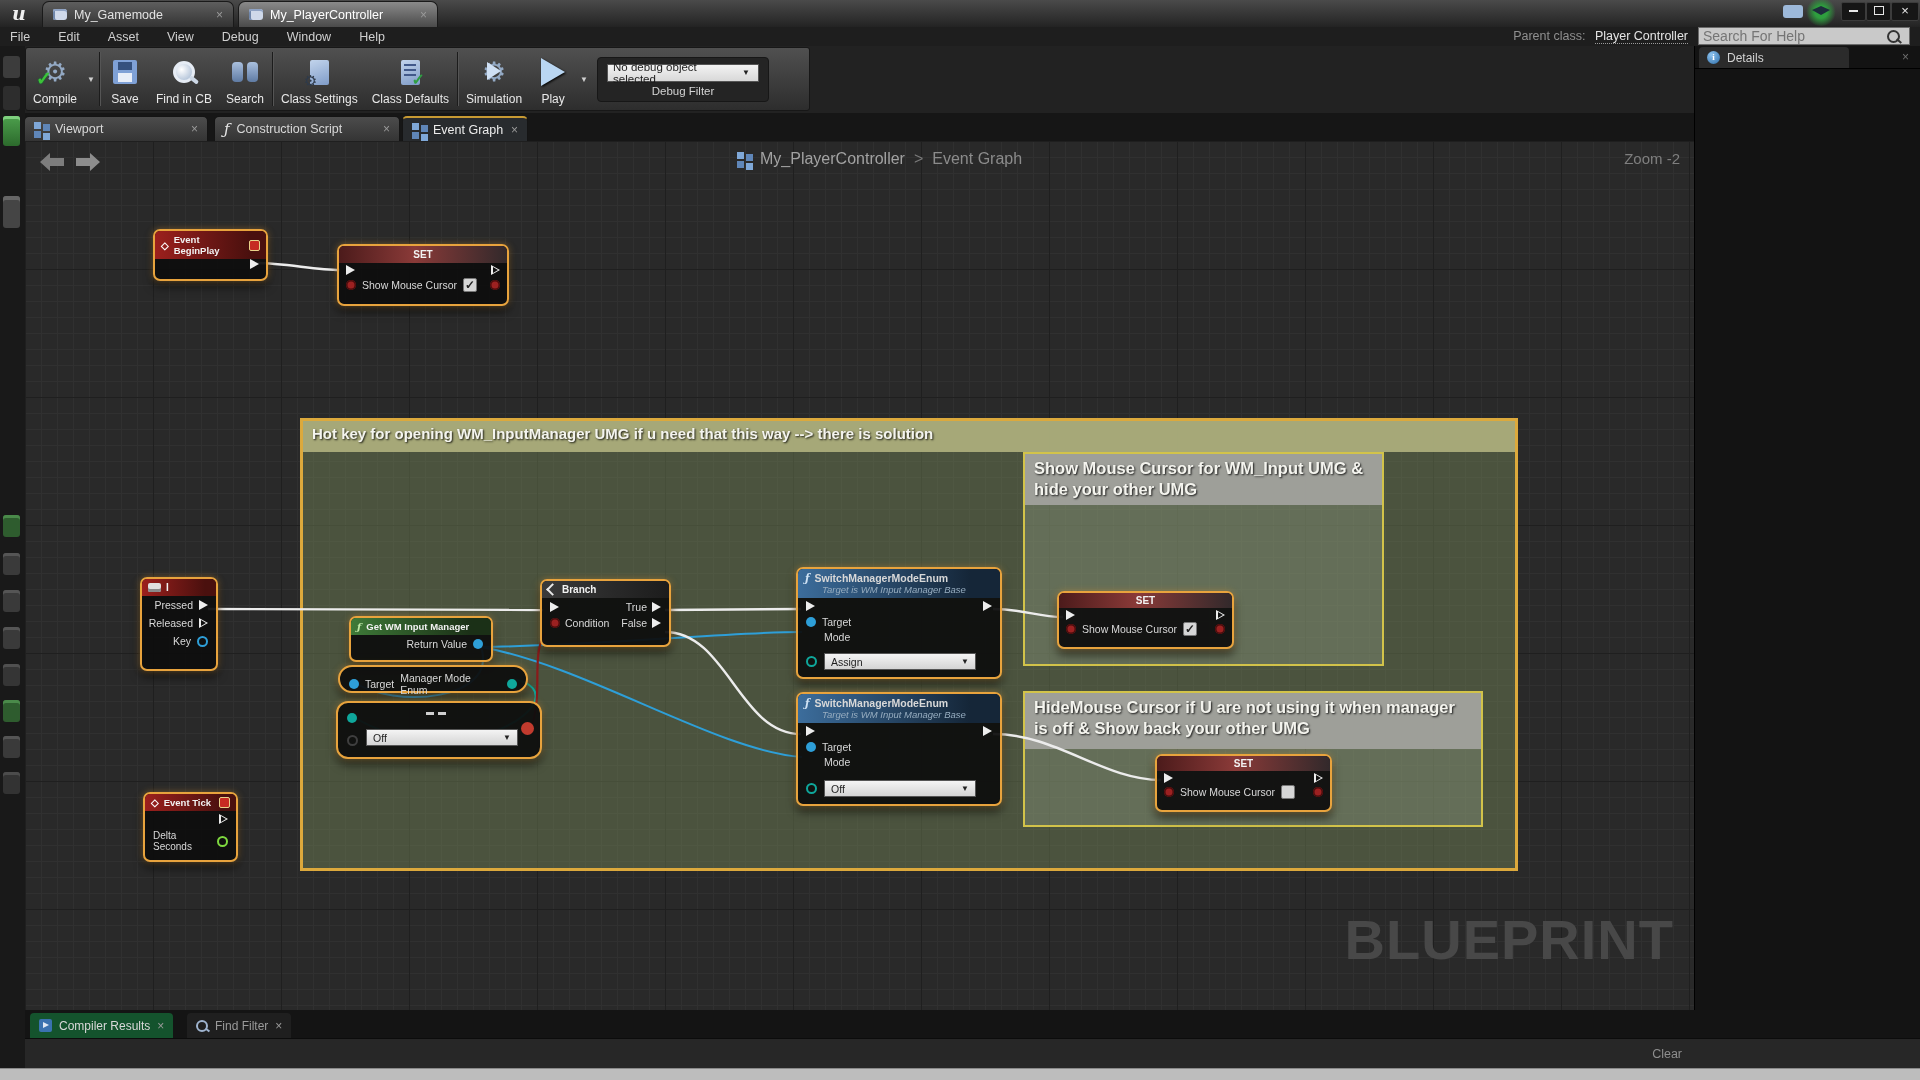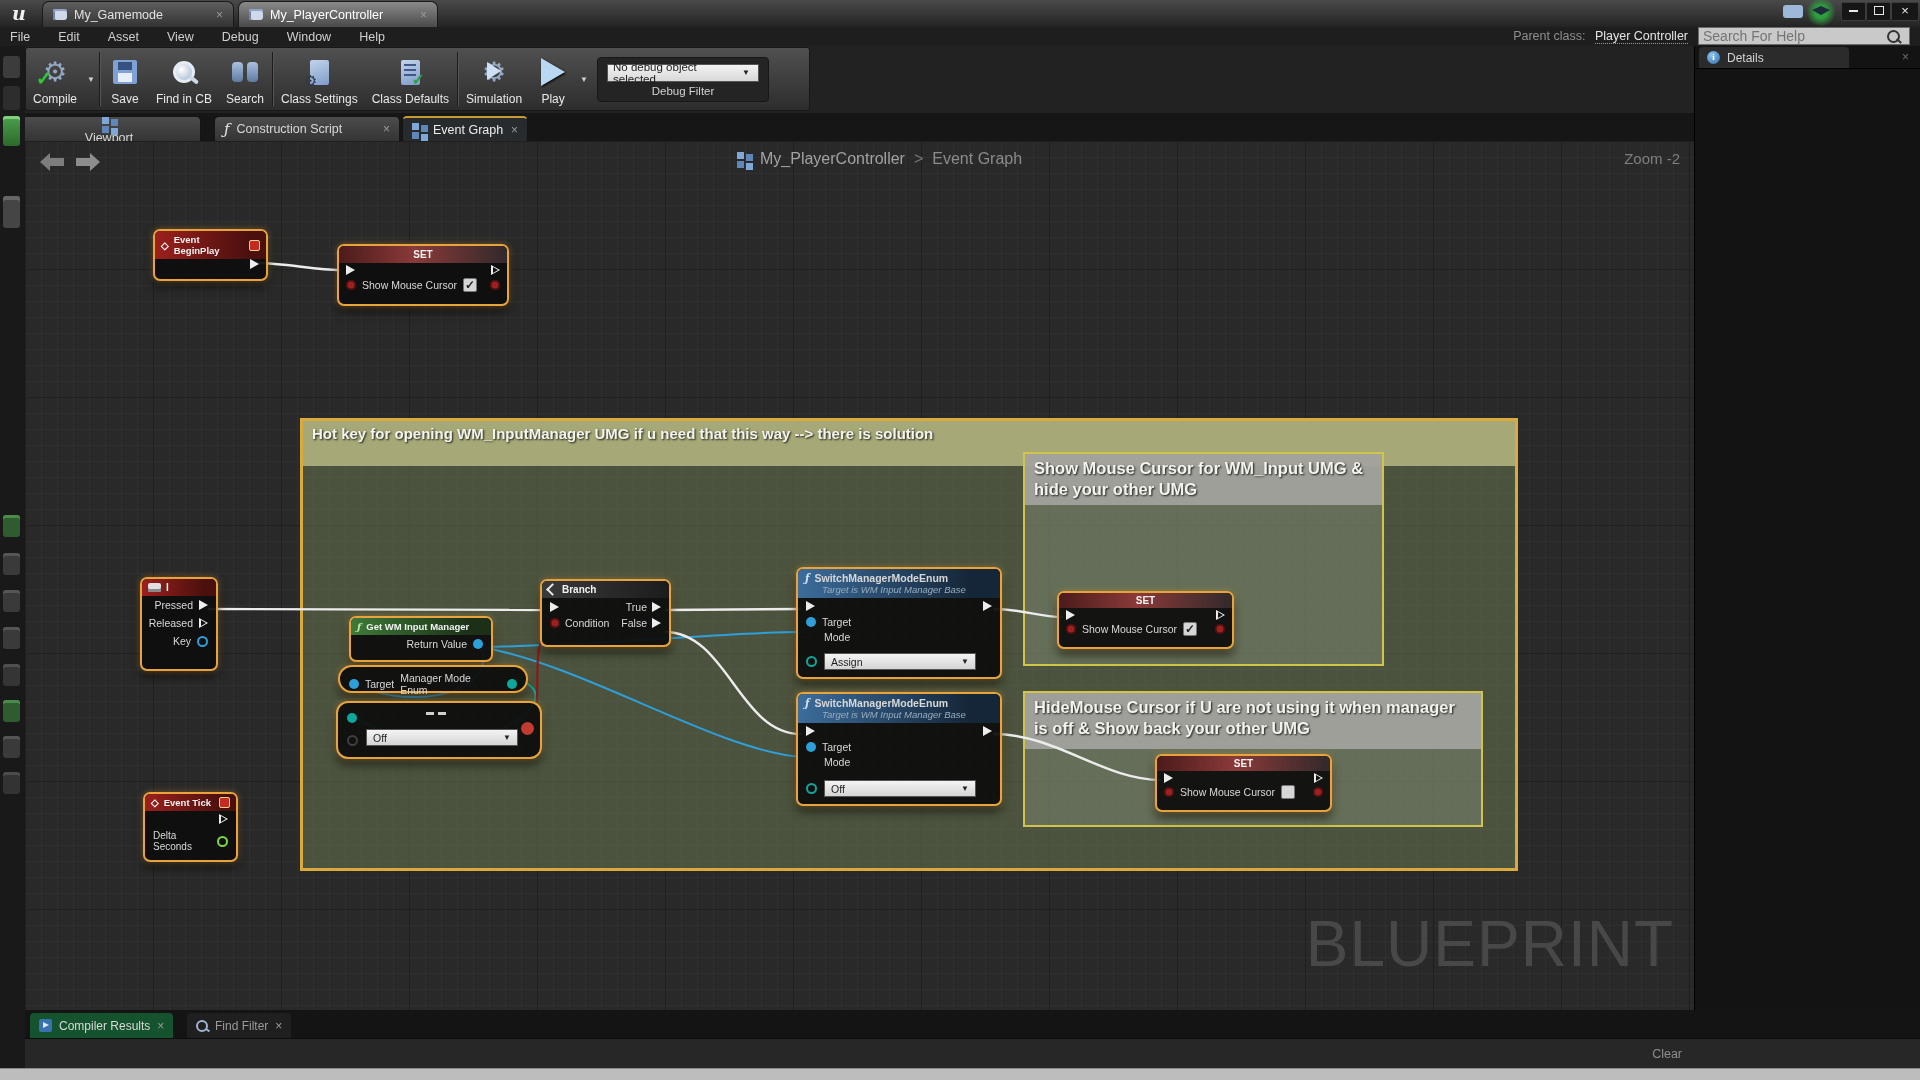--- a/index.html
+++ b/index.html
@@ -101,27 +101,27 @@
   .graph{position:absolute;left:25px;top:141px;width:1669px;height:869px;background-color:#292929;
      background-image:
        linear-gradient(#1f1f1f 1px,transparent 1px),linear-gradient(90deg,#1f1f1f 1px,transparent 1px),
        linear-gradient(#303030 1px,transparent 1px),linear-gradient(90deg,#303030 1px,transparent 1px);
      background-size:128px 128px,128px 128px,16px 16px,16px 16px;overflow:hidden;}
   .navarrow{position:absolute;top:10px;width:30px;height:22px;color:#7d7d7d;}
   .crumb{position:absolute;left:712px;top:9px;display:flex;align-items:center;gap:9px;font-size:16px;color:#a2a2a2;}
   .crumb .sep{color:#7a7a7a;}
   .crumb .cur{color:#8b8b8b;}
   .zoomlbl{position:absolute;right:14px;top:9px;font-size:15px;color:#7f7f7f;}
-  .watermark{position:absolute;right:20px;top:766px;font-size:64px;font-weight:normal;color:#484848;letter-spacing:1px;}
+  .watermark{position:absolute;right:20px;top:766px;font-size:56px;font-weight:bold;color:#484848;letter-spacing:1px;}
 
   
   .comment{position:absolute;border:3px solid #dca93c;z-index:1;box-sizing:border-box;}
   .comment .chdr{font-weight:bold;color:#f4f4ee;text-shadow:1px 1px 2px rgba(0,0,0,.85);padding:4px 9px;box-sizing:border-box;}
   .cbig{background:rgba(124,142,94,.42);}
-  .cbig .chdr{background:rgba(171,173,123,.95);font-size:15px;height:45px;}
+  .cbig .chdr{background:rgba(171,173,123,.95);font-size:15px;height:31px;}
   .cinner{border-width:2px;border-color:#d2c34a;background:rgba(156,168,142,.32);z-index:1;}
   .cinner .chdr{background:rgba(163,163,158,.93);font-size:16.5px;line-height:21px;}
 
   
   .wires{position:absolute;left:0;top:0;z-index:2;pointer-events:none;}
   .wx{fill:none;stroke:#ececec;stroke-width:2.4;}
   .wo{fill:none;stroke:#2e9fd8;stroke-width:2;}
   .we{fill:none;stroke:#0fa79b;stroke-width:2;}
   .wr{fill:none;stroke:#8a1a1a;stroke-width:2.2;}
 
@@ -296,21 +296,21 @@
         <div class="dbgdrop">
           <span>No debug object selected</span>
           <span class="caret">▼</span>
         </div>
         <span class="dbglabel">Debug Filter</span>
       </div>
     </div>
   </div>
 
   <div class="doctabs">
-    <div class="dtab" style="left:17px;width:184px;flex-direction:column;">
+    <div class="dtab" style="left:24px;width:184px;">
       <span class="gridico">
           <i></i>
         </span>
       <span>Viewport</span>
       <span class="xclose">×</span>
     </div>
     <div class="dtab" style="left:214px;width:186px;">
       <span class="fico">ƒ</span>
       <span>Construction Script</span>
       <span class="xclose">×</span>

